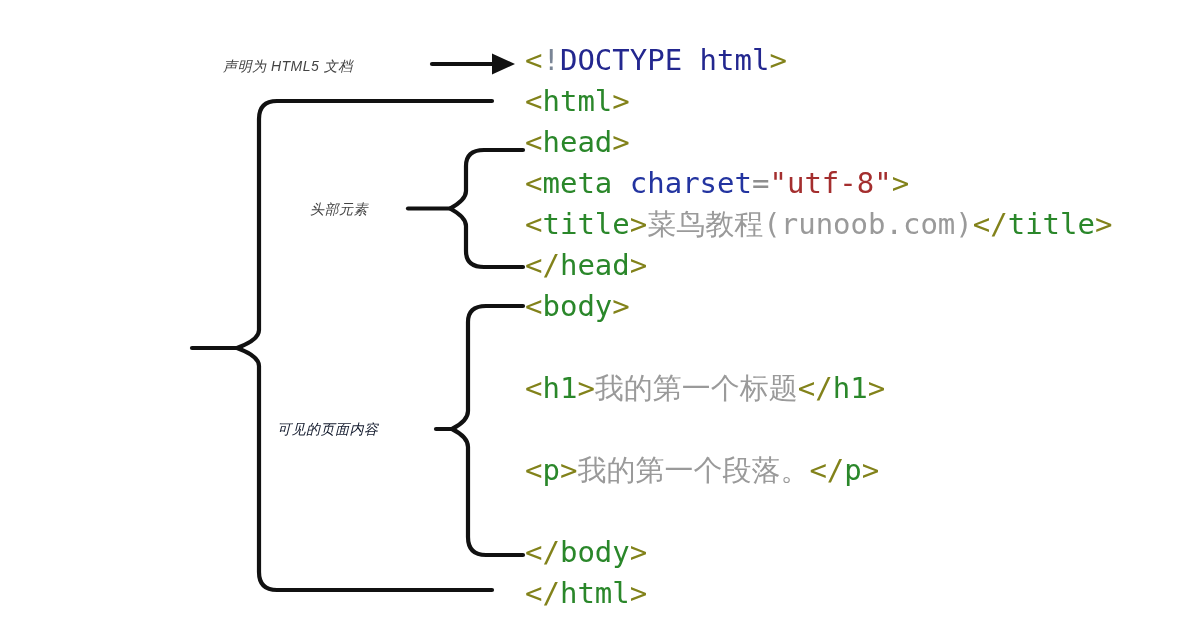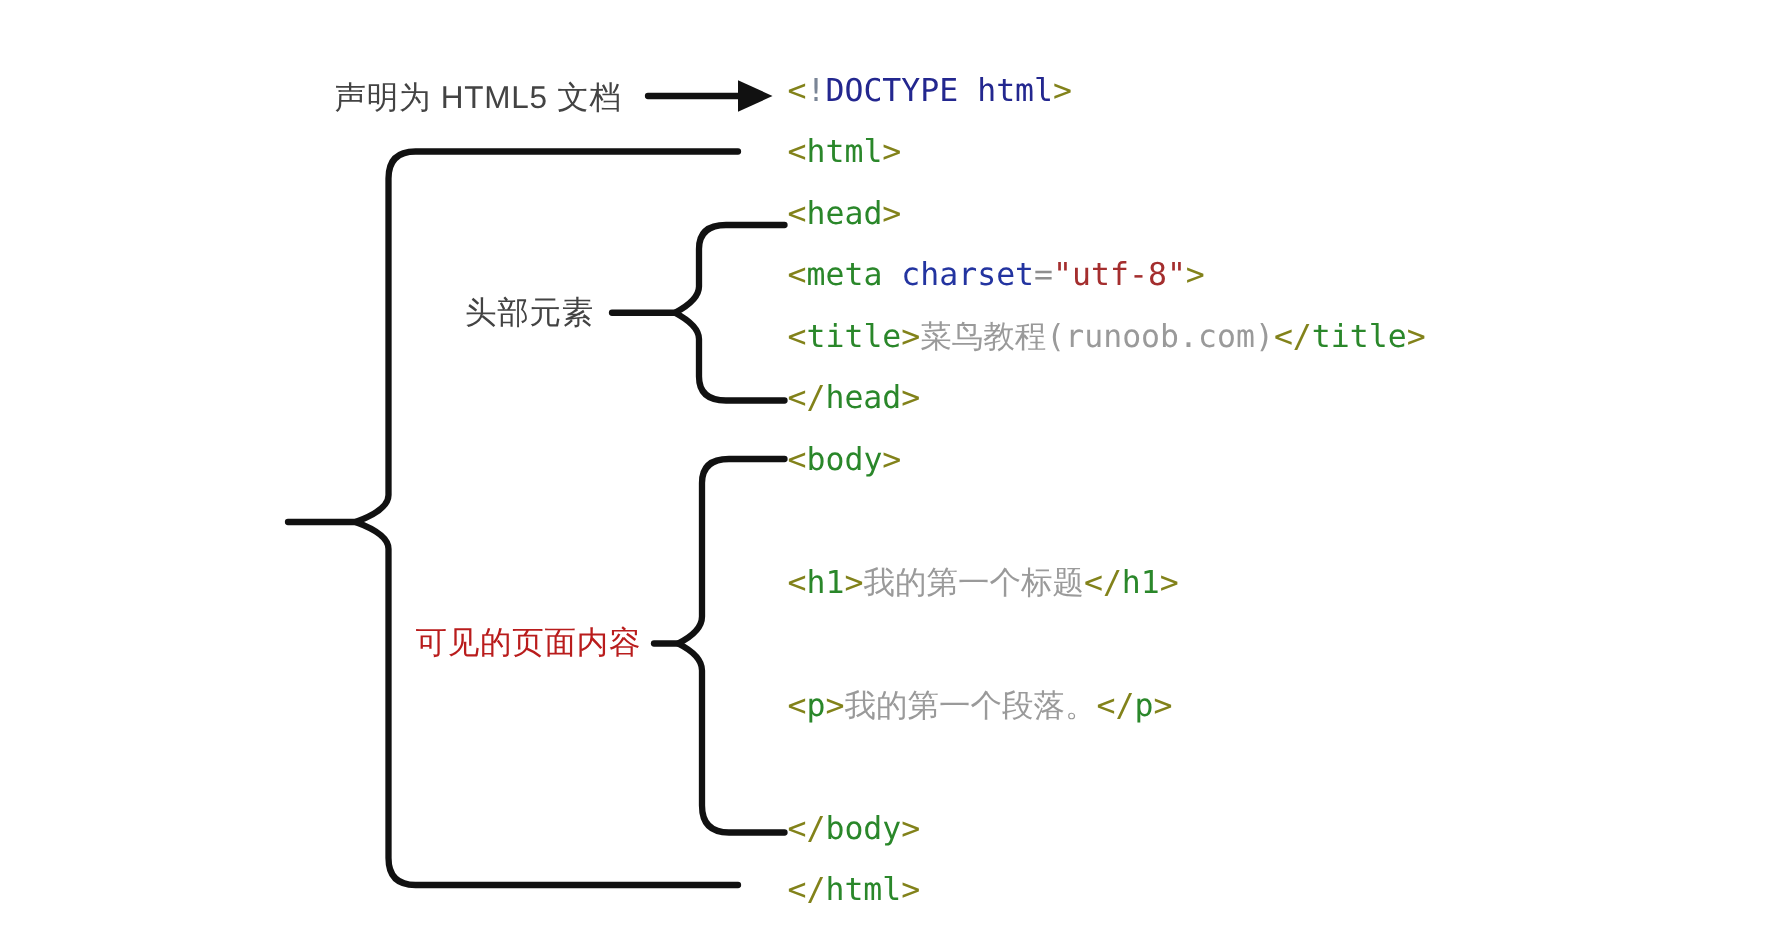--- a/index.html
+++ b/index.html
@@ -4,31 +4,32 @@
 <style>
   html, body { margin:0; padding:0; }
   body {
     width:1192px; height:630px; background:#ffffff;
     font-family:"Liberation Sans", sans-serif;
   }
   .canvas { position:relative; width:1192px; height:630px; overflow:hidden; background:#fff; }
   .overlay { position:absolute; left:0; top:0; width:1192px; height:630px; }
   .overlay path, .overlay line { fill:none; stroke-width:4.2; stroke-linecap:round; stroke-linejoin:round; }
   .label {
-    position:absolute; font-size:21px; line-height:28px; white-space:nowrap;
+    position:absolute; font-size:14px; line-height:28px; white-space:nowrap;
     letter-spacing:0.5px;
+    font-style:italic;
   }
   .label-doctype { left:223px; top:52px; }
   .label-head   { left:310px; top:195px; }
   .label-page   { left:22px;  top:334px; }
   .label-body   { left:277px; top:415px; }
   .code {
     position:absolute; left:525px; top:40px;
     font-family:"DejaVu Sans Mono", monospace;
-    font-size:21px; line-height:41px; white-space:pre;
+    font-size:29px; line-height:41px; white-space:pre;
   }
   .code-line { height:41px; }
 </style>
 </head>
 <body>
 
 <div class="canvas">
 
   <svg class="overlay" viewBox="0 0 1192 630" xmlns="http://www.w3.org/2000/svg">
 
@@ -44,16 +45,16 @@
     <line class="stroke" x1="192" y1="348" x2="239" y2="348" stroke="#111111"></line>
     <line class="stroke" x1="408" y1="208.5" x2="452" y2="208.5" stroke="#111111"></line>
     <line class="stroke" x1="436" y1="429" x2="454" y2="429" stroke="#111111"></line>
 
     <line class="stroke" x1="432" y1="64" x2="492" y2="64" stroke="#111111"></line>
     <polygon class="fillstroke" points="492,53.5 515,64 492,74.5" fill="#111111"></polygon>
   </svg>
 
   <div class="label label-doctype" style="color: rgb(67, 67, 67);">声明为 HTML5 文档</div>
   <div class="label label-head" style="color: rgb(67, 67, 67);">头部元素</div>
-  <div class="label label-body" style="color: #b91c1c;">可见的页面内容</div>
+  <div class="label label-body" style="color: #0f172a;">可见的页面内容</div>
 
   <div class="code"><div class="code-line"><span style="color: rgb(130, 130, 26);">&lt;</span><span style="color: rgb(122, 133, 150);">!</span><span style="color: rgb(35, 39, 143);">DOCTYPE html</span><span style="color: rgb(130, 130, 26);">&gt;</span></div><div class="code-line"><span style="color: rgb(130, 130, 26);">&lt;</span><span style="color: rgb(42, 135, 42);">html</span><span style="color: rgb(130, 130, 26);">&gt;</span></div><div class="code-line"><span style="color: rgb(130, 130, 26);">&lt;</span><span style="color: rgb(42, 135, 42);">head</span><span style="color: rgb(130, 130, 26);">&gt;</span></div><div class="code-line"><span style="color: rgb(130, 130, 26);">&lt;</span><span style="color: rgb(42, 135, 42);">meta</span><span style="color: rgb(130, 130, 26);"> </span><span style="color: rgb(35, 52, 160);">charset</span><span style="color: rgb(142, 142, 142);">=</span><span style="color: rgb(164, 46, 46);">"utf-8"</span><span style="color: rgb(130, 130, 26);">&gt;</span></div><div class="code-line"><span style="color: rgb(130, 130, 26);">&lt;</span><span style="color: rgb(42, 135, 42);">title</span><span style="color: rgb(130, 130, 26);">&gt;</span><span style="color: rgb(154, 154, 154);">菜鸟教程(runoob.com)</span><span style="color: rgb(130, 130, 26);">&lt;/</span><span style="color: rgb(42, 135, 42);">title</span><span style="color: rgb(130, 130, 26);">&gt;</span></div><div class="code-line"><span style="color: rgb(130, 130, 26);">&lt;/</span><span style="color: rgb(42, 135, 42);">head</span><span style="color: rgb(130, 130, 26);">&gt;</span></div><div class="code-line"><span style="color: rgb(130, 130, 26);">&lt;</span><span style="color: rgb(42, 135, 42);">body</span><span style="color: rgb(130, 130, 26);">&gt;</span></div><div class="code-line"> </div><div class="code-line"><span style="color: rgb(130, 130, 26);">&lt;</span><span style="color: rgb(42, 135, 42);">h1</span><span style="color: rgb(130, 130, 26);">&gt;</span><span style="color: rgb(154, 154, 154);">我的第一个标题</span><span style="color: rgb(130, 130, 26);">&lt;/</span><span style="color: rgb(42, 135, 42);">h1</span><span style="color: rgb(130, 130, 26);">&gt;</span></div><div class="code-line"> </div><div class="code-line"><span style="color: rgb(130, 130, 26);">&lt;</span><span style="color: rgb(42, 135, 42);">p</span><span style="color: rgb(130, 130, 26);">&gt;</span><span style="color: rgb(154, 154, 154);">我的第一个段落。</span><span style="color: rgb(130, 130, 26);">&lt;/</span><span style="color: rgb(42, 135, 42);">p</span><span style="color: rgb(130, 130, 26);">&gt;</span></div><div class="code-line"> </div><div class="code-line"><span style="color: rgb(130, 130, 26);">&lt;/</span><span style="color: rgb(42, 135, 42);">body</span><span style="color: rgb(130, 130, 26);">&gt;</span></div><div class="code-line"><span style="color: rgb(130, 130, 26);">&lt;/</span><span style="color: rgb(42, 135, 42);">html</span><span style="color: rgb(130, 130, 26);">&gt;</span></div></div>
 </div>
 
 </body></html>

